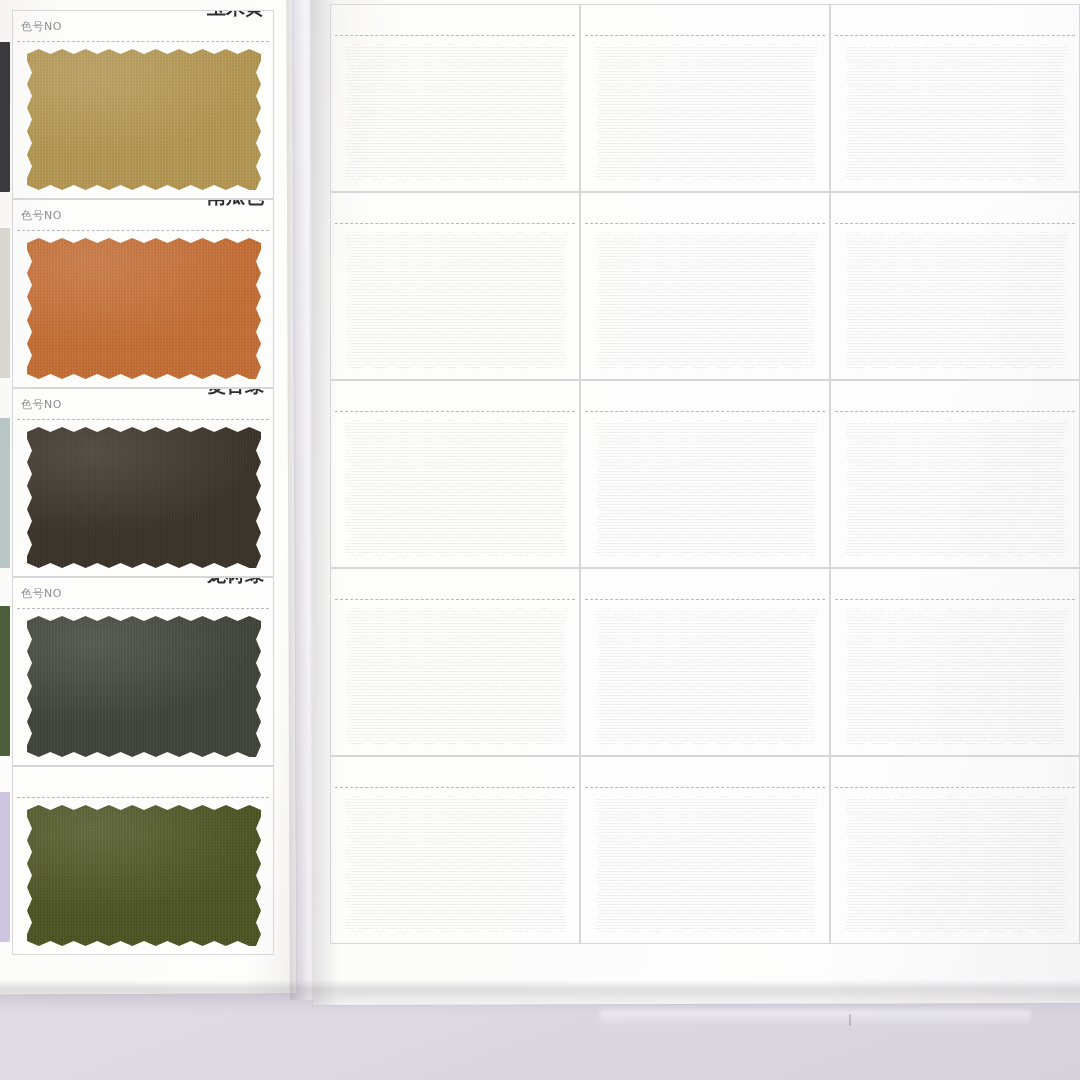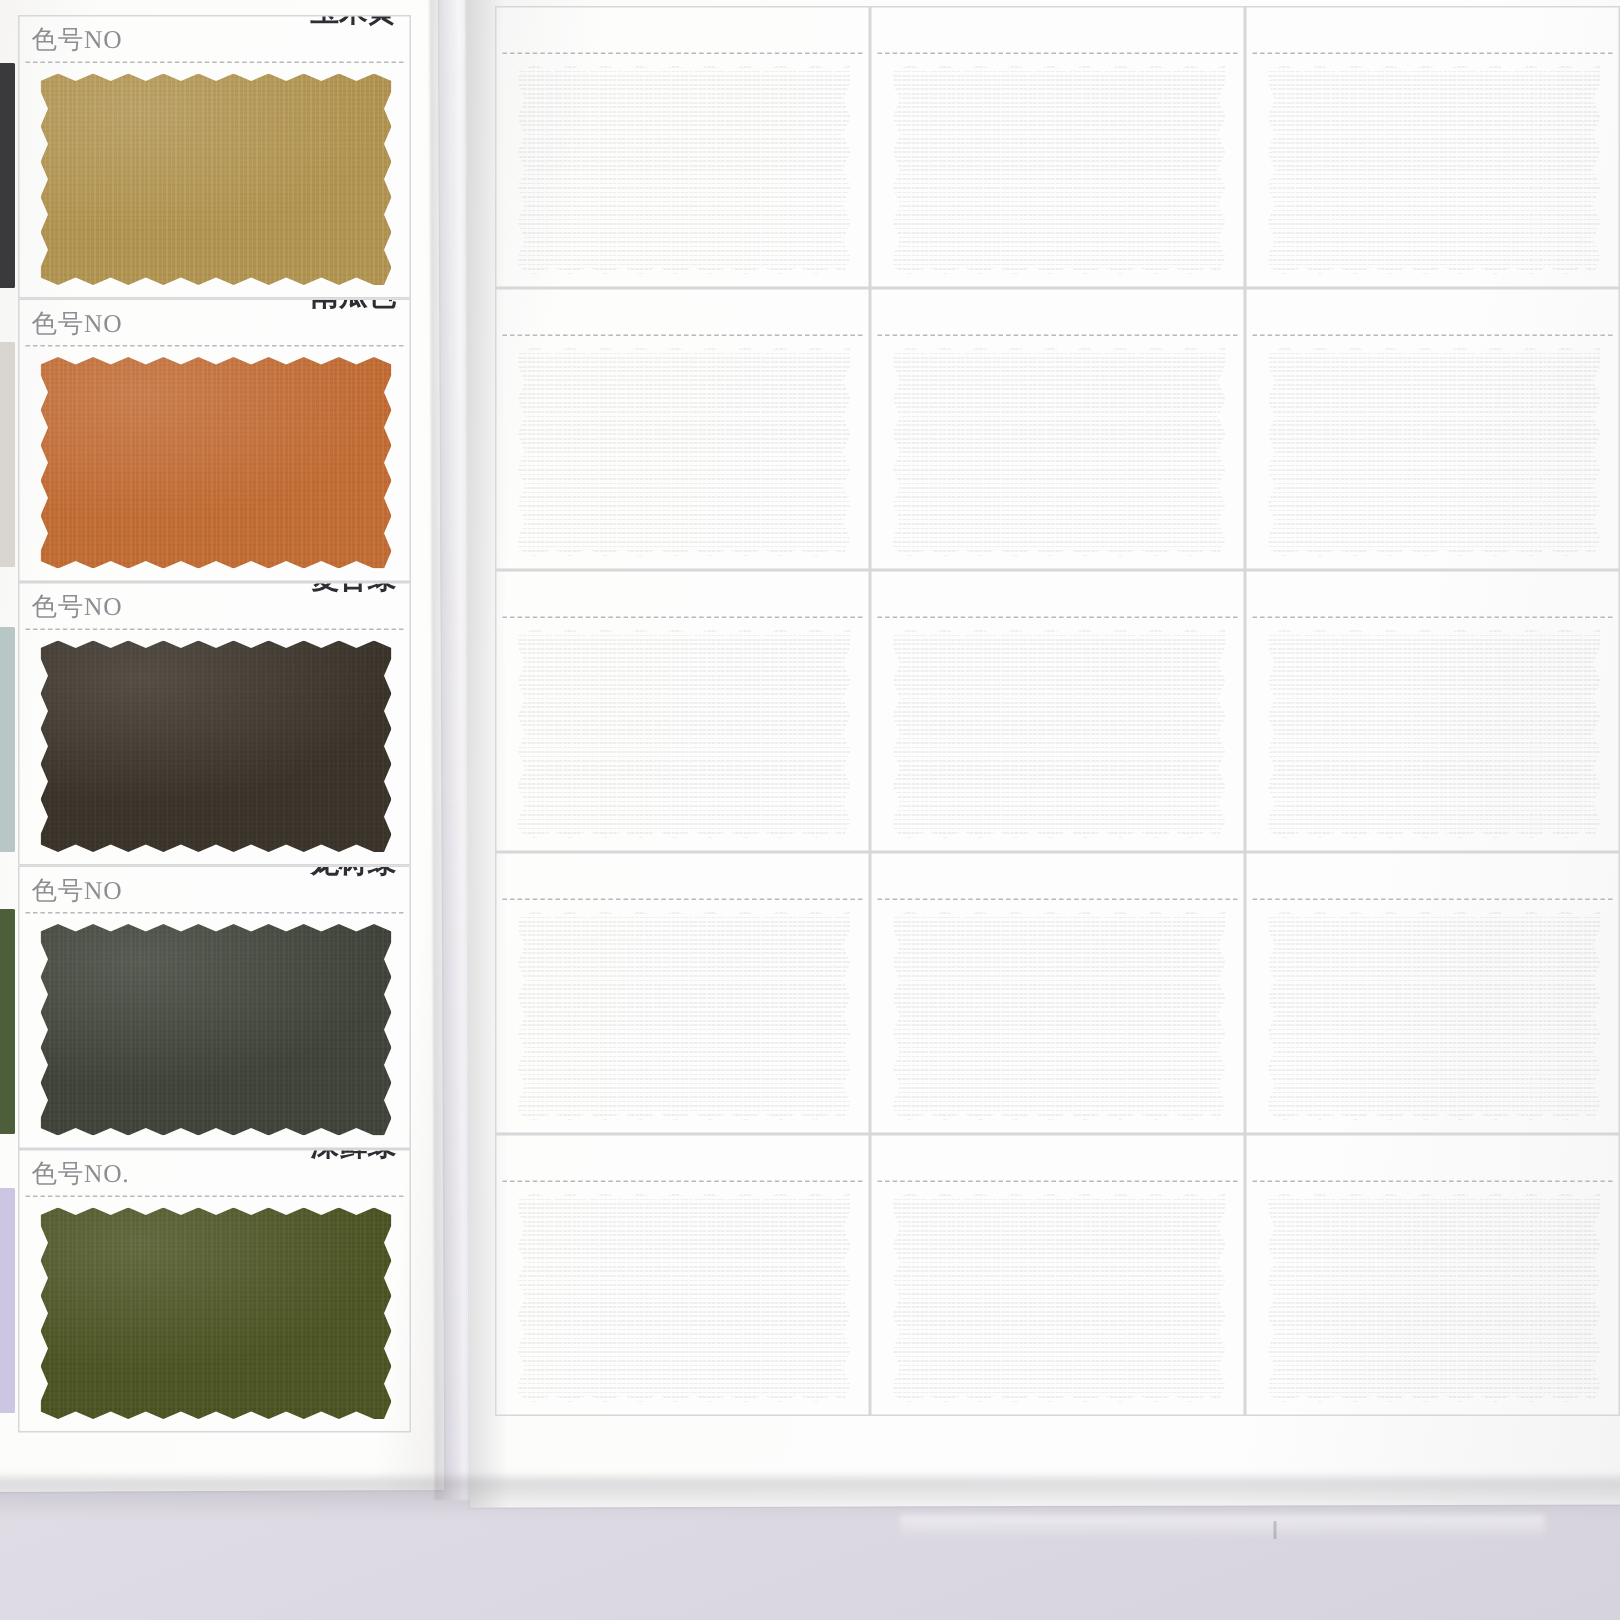--- a/index.html
+++ b/index.html
@@ -66,24 +66,23 @@
     background:rgba(255,255,255,.25);
     overflow:hidden;
   }
   .cell .hdr{
     position:absolute;left:0;top:0;right:0;height:30px;
     display:flex;align-items:center;
     box-sizing:border-box;
     padding:0 8px;
   }
   .cell .no{
-    font-size:17px;color:#8f8d93;letter-spacing:.5px;
+    font-size:11px;color:#8f8d93;letter-spacing:.5px;
     white-space:nowrap;
     text-shadow:0 0 1px rgba(255,255,255,.9);
-    font-family:Liberation Serif, serif;
   }
   .cell .cname{
     position:absolute;right:9px;top:-16px;
     font-size:19px;font-weight:700;color:#2f2d33;
     white-space:nowrap;
     font-family:"DejaVu Sans","Liberation Sans",sans-serif;
     text-shadow:0 1px 0 rgba(255,255,255,.8);
   }
   .cell .dashline{
     position:absolute;left:4px;right:4px;top:30px;height:0;
@@ -184,24 +183,20 @@
           <span class="no">色号NO</span>
           <span class="cname">龙树绿</span>
         </div>
         <div class="dashline"></div>
         <div class="swatch" style="left: 14px; top: 38px; width: 234px; height: 141px; background-color: rgb(65, 68, 58); clip-path: polygon(0px 5px, 11.7px 0px, 23.4px 5px, 35.1px 0px, 46.8px 5px, 58.5px 0px, 70.2px 5px, 81.9px 0px, 93.6px 5px, 105.3px 0px, 117px 5px, 128.7px 0px, 140.4px 5px, 152.1px 0px, 163.8px 5px, 175.5px 0px, 187.2px 5px, 198.9px 0px, 210.6px 5px, 222.3px 0px, 234px 5px, 234px 11.8px, 229px 23.5px, 234px 35.3px, 229px 47px, 234px 58.8px, 229px 70.5px, 234px 82.3px, 229px 94px, 234px 105.8px, 229px 117.5px, 234px 129.3px, 229px 141px, 222.3px 141px, 210.6px 136px, 198.9px 141px, 187.2px 136px, 175.5px 141px, 163.8px 136px, 152.1px 141px, 140.4px 136px, 128.7px 141px, 117px 136px, 105.3px 141px, 93.6px 136px, 81.9px 141px, 70.2px 136px, 58.5px 141px, 46.8px 136px, 35.1px 141px, 23.4px 136px, 11.7px 141px, 0px 136px, 0px 129.3px, 5px 117.5px, 0px 105.8px, 5px 94px, 0px 82.3px, 5px 70.5px, 0px 58.8px, 5px 47px, 0px 35.3px, 5px 23.5px, 0px 11.8px);">
           <div class="weave"></div>
           <div class="sheen"></div>
         </div>
       </div>
       <div class="cell" style="left: 12px; top: 766px; width: 262px; height: 189px;">
-        <div class="hdr">
-          <span class="no">色号NO.</span>
-          <span class="cname">深藓绿</span>
-        </div>
         <div class="dashline"></div>
         <div class="swatch" style="left: 14px; top: 38px; width: 234px; height: 141px; background-color: rgb(77, 84, 37); clip-path: polygon(0px 5px, 11.7px 0px, 23.4px 5px, 35.1px 0px, 46.8px 5px, 58.5px 0px, 70.2px 5px, 81.9px 0px, 93.6px 5px, 105.3px 0px, 117px 5px, 128.7px 0px, 140.4px 5px, 152.1px 0px, 163.8px 5px, 175.5px 0px, 187.2px 5px, 198.9px 0px, 210.6px 5px, 222.3px 0px, 234px 5px, 234px 11.8px, 229px 23.5px, 234px 35.3px, 229px 47px, 234px 58.8px, 229px 70.5px, 234px 82.3px, 229px 94px, 234px 105.8px, 229px 117.5px, 234px 129.3px, 229px 141px, 222.3px 141px, 210.6px 136px, 198.9px 141px, 187.2px 136px, 175.5px 141px, 163.8px 136px, 152.1px 141px, 140.4px 136px, 128.7px 141px, 117px 136px, 105.3px 141px, 93.6px 136px, 81.9px 141px, 70.2px 136px, 58.5px 141px, 46.8px 136px, 35.1px 141px, 23.4px 136px, 11.7px 141px, 0px 136px, 0px 129.3px, 5px 117.5px, 0px 105.8px, 5px 94px, 0px 82.3px, 5px 70.5px, 0px 58.8px, 5px 47px, 0px 35.3px, 5px 23.5px, 0px 11.8px);">
           <div class="weave"></div>
           <div class="sheen"></div>
         </div>
       </div>
     </div>
 
   <div class="grid" id="grid-right">
       <div class="cell" style="left: 330px; top: 4px; width: 250px; height: 188px;">

